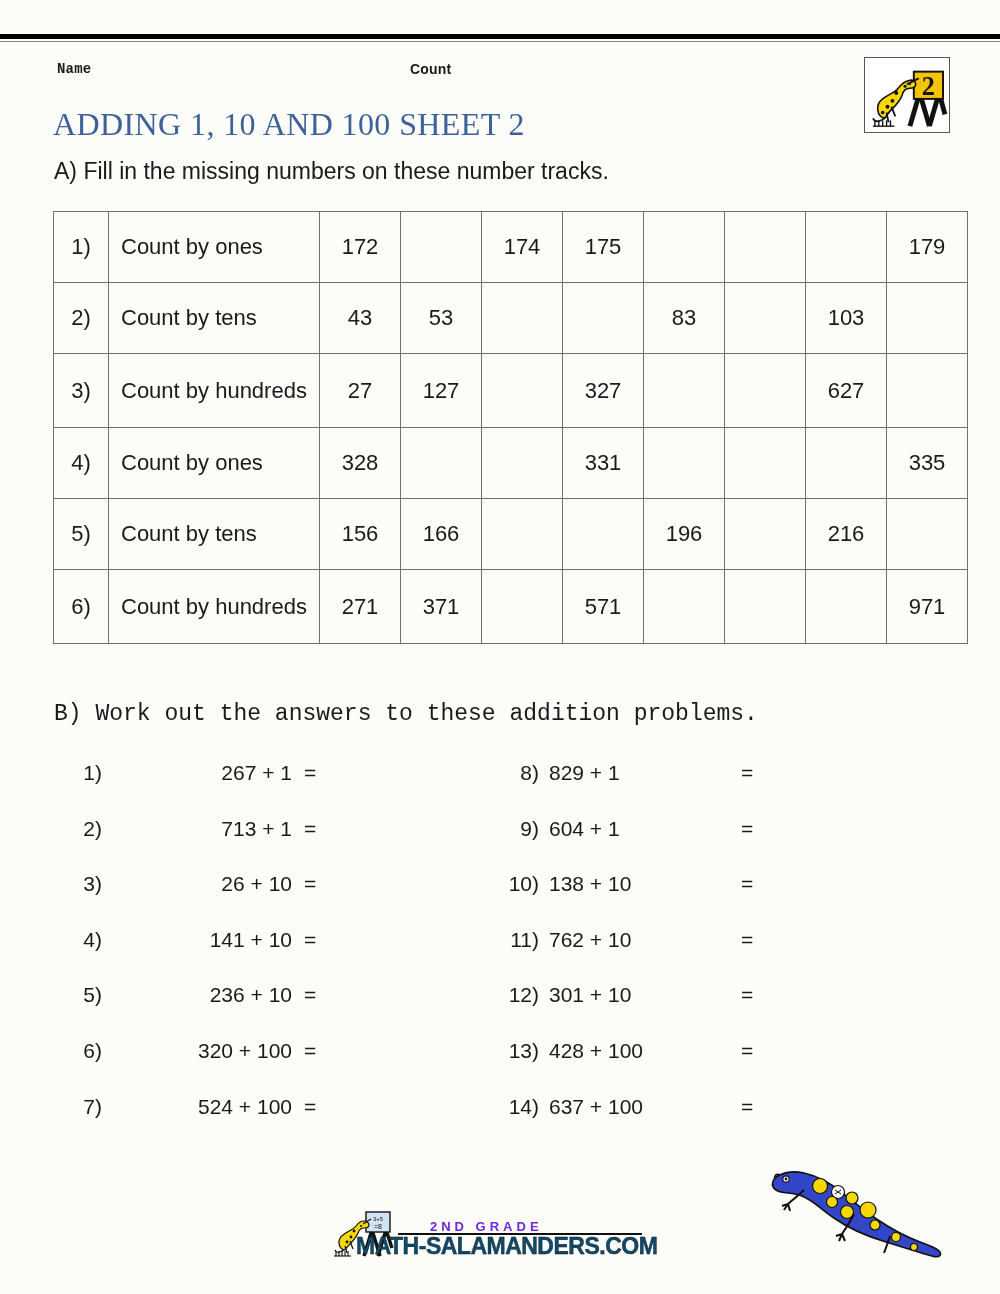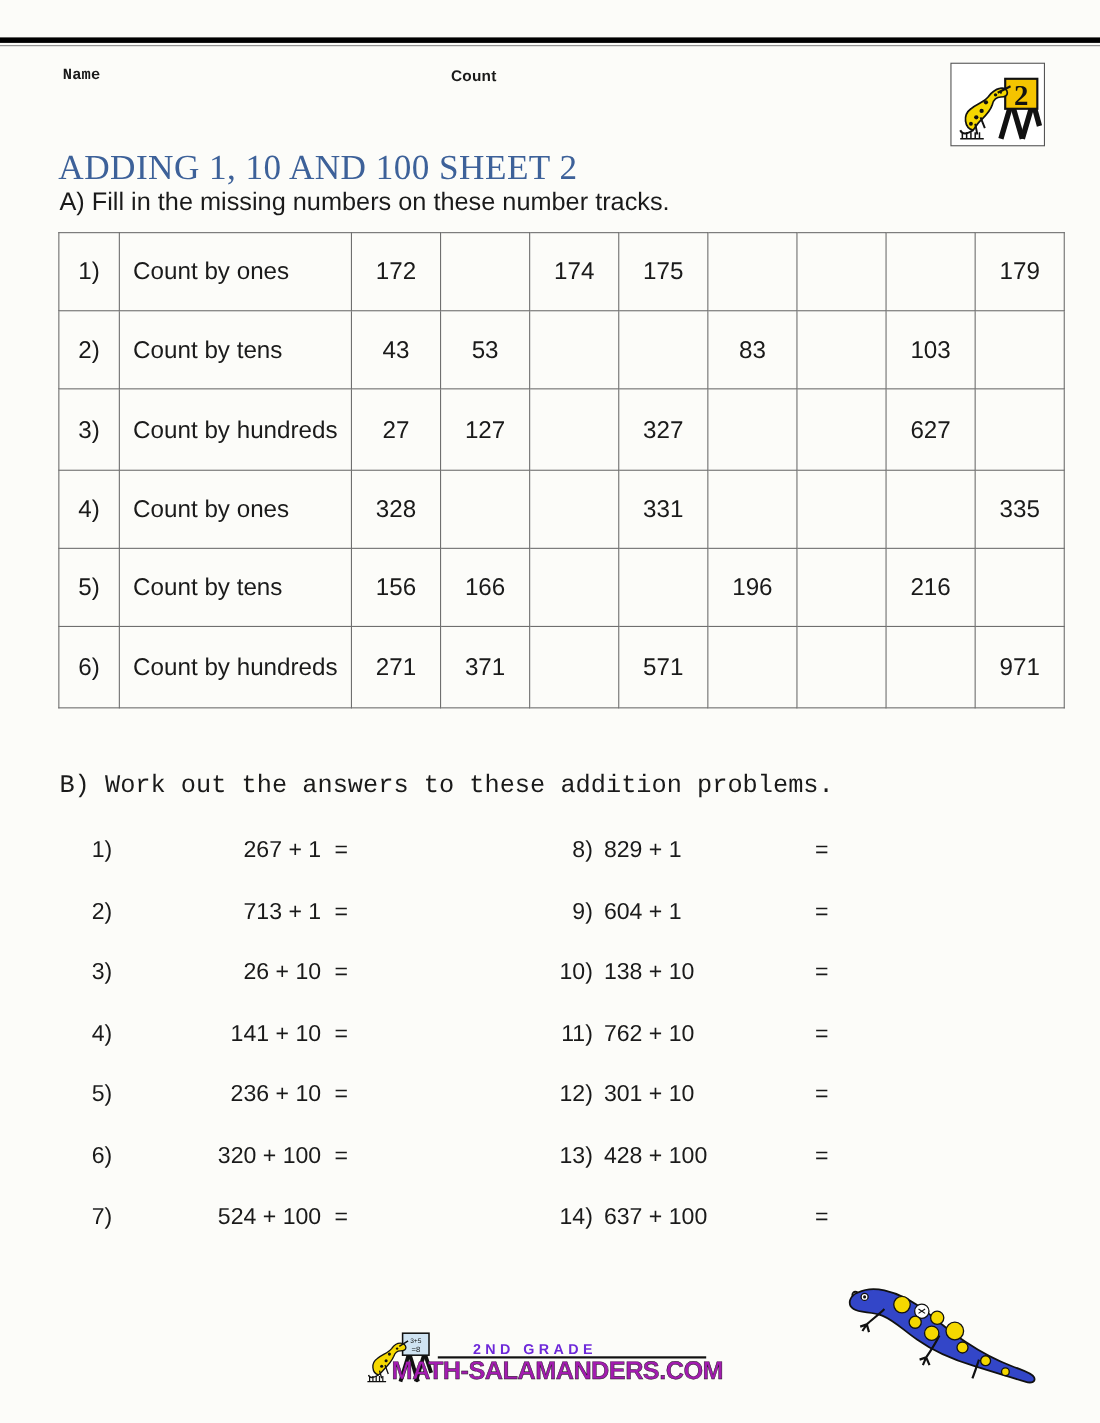--- a/index.html
+++ b/index.html
@@ -31,25 +31,25 @@
   }
   .logo-box{
     position:absolute;left:864px;top:57px;width:86px;height:76px;
     border:1px solid #555;background:#fff;box-sizing:border-box;
   }
 
   .title{
     position:absolute;left:53px;top:106px;
     font-family:"Liberation Serif", serif;
     font-size:32px;font-weight:normal;letter-spacing:.4px;
-    color:#3d6199;white-space:nowrap;margin-top:28px;
+    color:#3d6199;white-space:nowrap;
   }
   .sec-a{
     position:absolute;left:54px;top:158px;
-    font-size:23px;white-space:nowrap;margin-top:12px;
+    font-size:23px;white-space:nowrap;
   }
   .sec-b{
     position:absolute;left:54px;top:701px;
     font-size:23px;white-space:nowrap;font-family:Liberation Mono, monospace;
   }
 
   
   .track-table{
     position:absolute;left:53px;top:211px;
     border-collapse:collapse;
@@ -104,21 +104,21 @@
   .foot-grade{
     position:absolute;left:430px;top:1219px;
     font-family:"Liberation Sans", sans-serif;
     font-size:13px;font-weight:bold;letter-spacing:4px;
     color:#6d28d9;
   }
   .foot-url{
     position:absolute;left:356px;top:1233px;
     font-family:"Liberation Sans", sans-serif;
     font-size:23px;font-weight:bold;letter-spacing:-0.5px;
-    color:#a21caf;
+    color:#0c4a6e;
     -webkit-text-stroke:0.4px #111;
   }
   .foot-line{
     position:absolute;left:398px;top:1233px;width:244px;height:2px;background:#111;
   }
   .sal-bottom{
     position:absolute;left:762px;top:1140px;width:200px;height:120px;
   }
 </style>
 </head>

